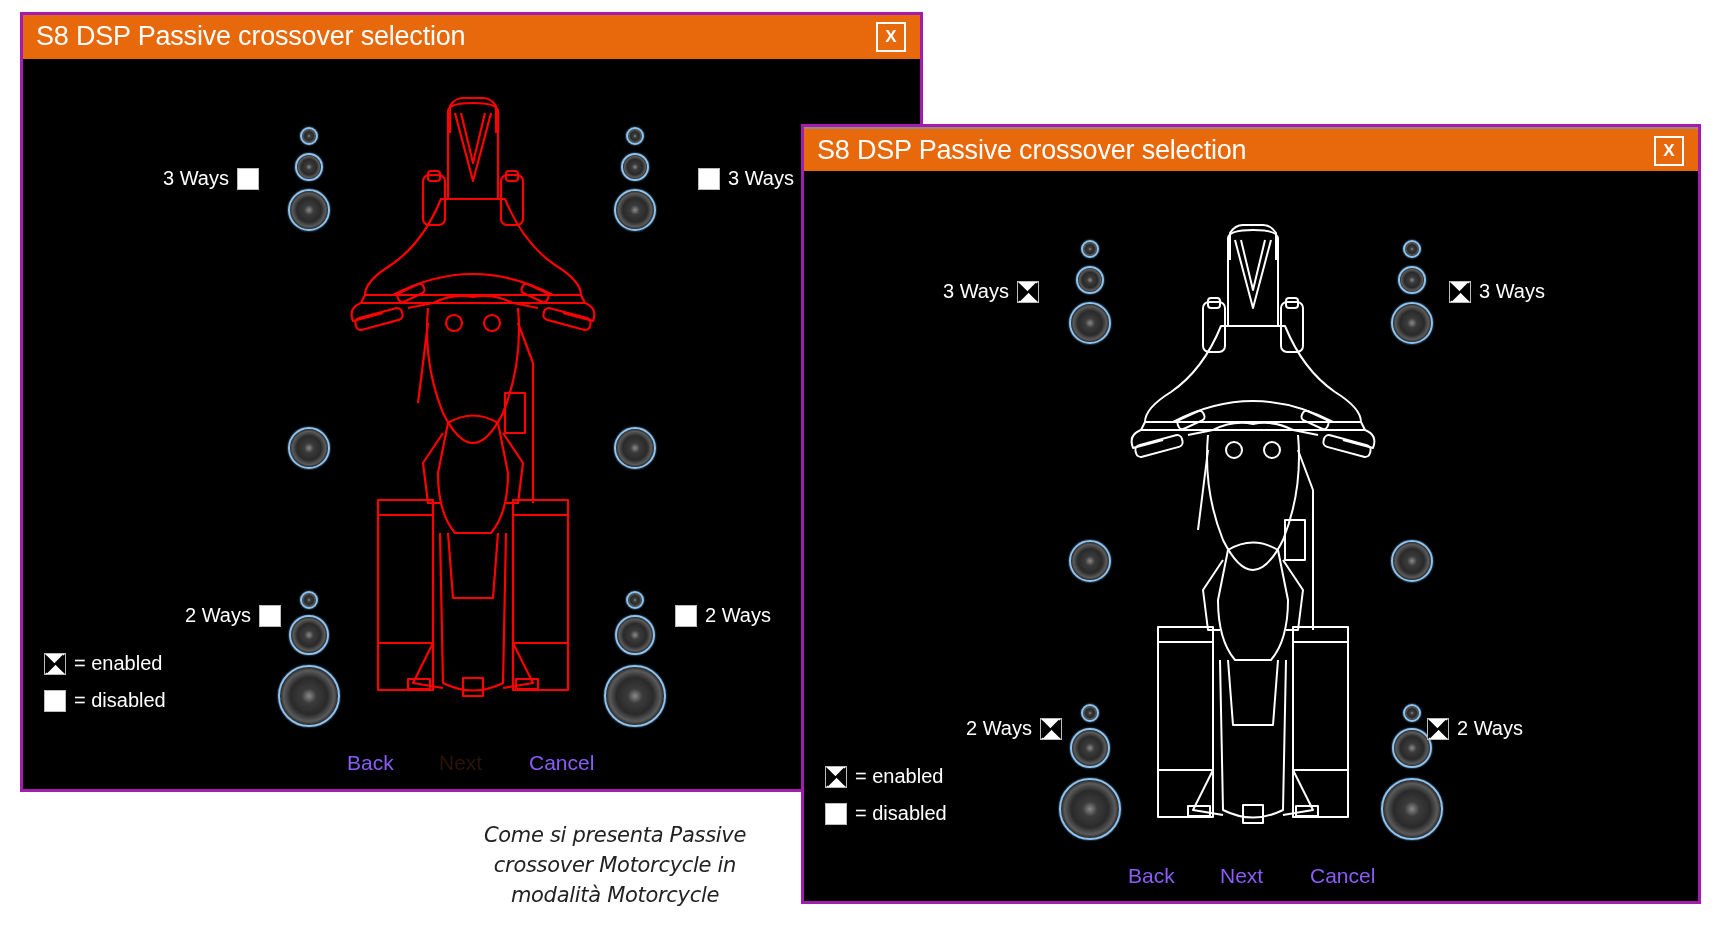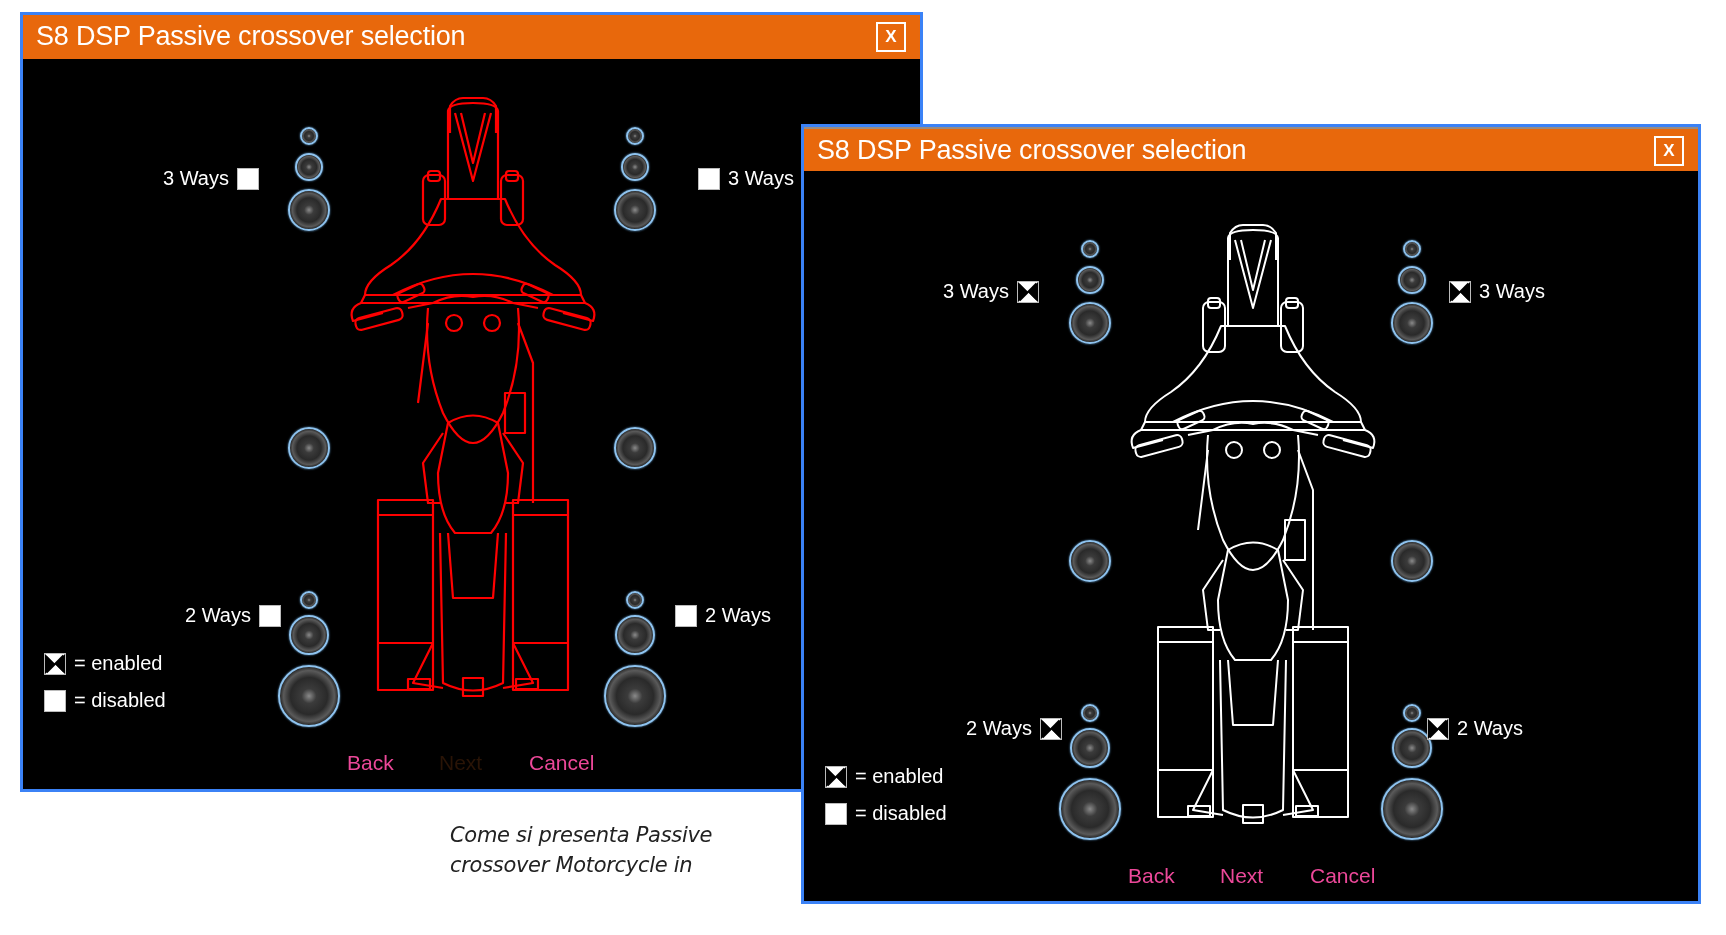--- a/index.html
+++ b/index.html
@@ -1,38 +1,38 @@
 <!DOCTYPE html>
 <html><head>
 <meta charset="utf-8">
 <style>
   html, body { margin:0; padding:0; }
   body { width:1726px; height:935px; background:#ffffff; position:relative; overflow:hidden; font-family:"DejaVu Sans", sans-serif; }
-  .win { position:absolute; background:#000; border:3px solid #3b82f6; box-sizing:border-box; }
+  .win { position:absolute; background:#000; border:3px solid #a21caf; box-sizing:border-box; }
   #win1 { left:20px; top:12px; width:903px; height:780px; }
   #win2 { left:801px; top:124px; width:900px; height:780px; }
   .titlebar { position:absolute; left:0; top:0; right:0; height:44px; background:#e8680c; border-top:2px solid #9a8b80; box-sizing:border-box; }
   #win1 .titlebar { border-top:none; }
   .title { position:absolute; left:13px; top:6px; color:#fff; font-family:"Liberation Sans", sans-serif; font-size:27px; letter-spacing:-0.2px; }
   .close { position:absolute; right:14px; top:7px; width:26px; height:26px; border:2px solid #fff; color:#fff; font-family:"Liberation Sans", sans-serif; font-weight:bold; font-size:17px; line-height:26px; text-align:center; box-sizing:content-box; cursor:pointer; }
   .bike { position:absolute; left:0; top:0; }
   .spk { position:absolute; border-radius:50%; box-sizing:border-box; border:2px solid #8ec3ef;
          background: radial-gradient(circle at 50% 50%, #8a8a8a 0%, #3b3b3b 18%, #2a2a2a 45%, #5a5a5a 62%, #222 72%, #444 86%, #1b1b1b 100%); box-shadow:0 0 2px #6aa8dc; }
   .opt { position:absolute; display:flex; align-items:center; color:#fff; font-family:"Liberation Sans", sans-serif; font-size:20px; }
   .cb { width:22px; height:22px; background:#fff; border:1px solid #bbb; box-sizing:border-box; position:relative; cursor:pointer; }
   .cb.checked::before, .cb.checked::after { content:""; position:absolute; left:-2px; top:9px; width:24px; height:2px; background:#000; }
   .cb.checked::before { transform:rotate(45deg); }
   .cb.checked::after { transform:rotate(-45deg); }
   .cb.checked { background: linear-gradient(to bottom, #000 0 50%, #fff 50% 100%); }
   .cb.checked { background:#fff; }
   .cb.checked .tri { position:absolute; inset:0; }
   .gap { width:8px; }
-  .btn { position:absolute; font-family:"Liberation Sans", sans-serif; font-size:21px; color:#ec4899; cursor:pointer; }
+  .btn { position:absolute; font-family:"Liberation Sans", sans-serif; font-size:21px; color:#8b5cf6; cursor:pointer; }
   .btn.disabled { color:#2a1406; }
-  .caption { position:absolute; right:946px; top:820px; text-align:left; font-family:"DejaVu Sans", sans-serif; font-style:italic; font-size:21px; line-height:30px; color:#222; width:330px; letter-spacing:-0.3px; }
+  .caption { position:absolute; right:946px; top:820px; text-align:center; font-family:"DejaVu Sans", sans-serif; font-style:italic; font-size:21px; line-height:30px; color:#222; width:330px; letter-spacing:-0.3px; }
 </style>
 </head>
 <body>
 
 <div class="win" id="win1">
   <div class="titlebar">
     <span class="title">S8 DSP Passive crossover selection</span>
     <div class="close">X</div>
   </div>
 
@@ -144,20 +144,21 @@
   </div>
 
   <div class="btn" style="left:324px;top:736px;">Back</div>
   <div class="btn disabled" style="left:416px;top:736px;">Next</div>
   <div class="btn" style="left:506px;top:736px;">Cancel</div>
 </div>
 
 <div class="caption">
   <div>Come si presenta Passive</div>
   <div>crossover Motorcycle in</div>
+  <div>modalità Motorcycle</div>
 </div>
 
 <div class="win" id="win2">
   <div class="titlebar">
     <span class="title">S8 DSP Passive crossover selection</span>
     <div class="close">X</div>
   </div>
 
   <svg class="bike" width="900" height="780" viewBox="0 0 900 780">
     <g fill="none" stroke="#ffffff" stroke-width="2" stroke-linejoin="round" transform="translate(-21,3)">

